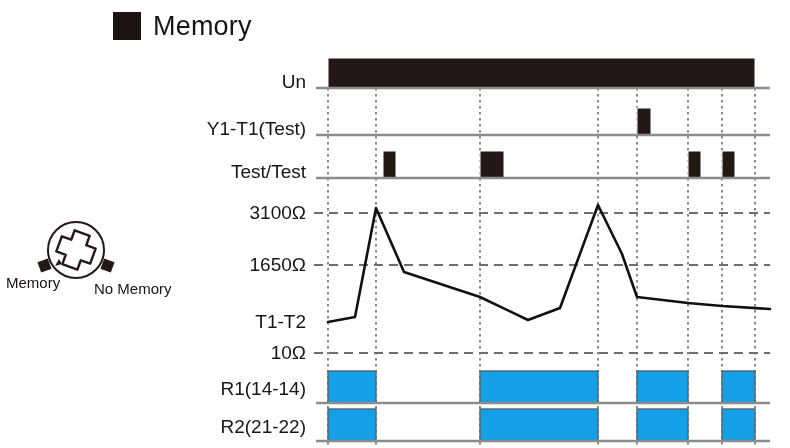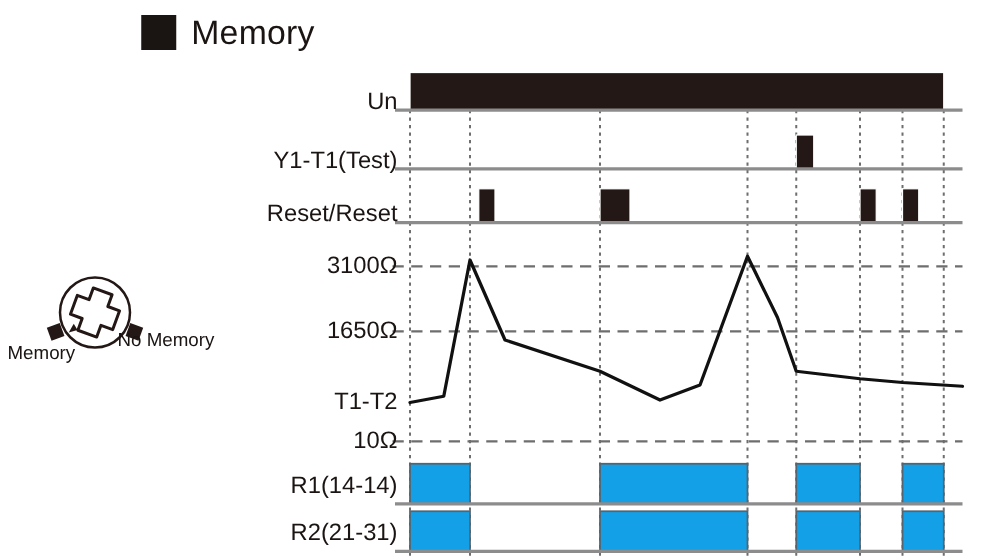--- a/index.html
+++ b/index.html
@@ -17,27 +17,27 @@
   
   .legend{position:absolute;left:113px;top:12px;display:flex;align-items:center;gap:12px;}
   .legend-swatch{width:28px;height:28px;background:#1a1412;display:block;}
   .legend-label{font-size:27px;line-height:27px;color:#1a1412;letter-spacing:.2px;}
 
   
   .knob-wrap{position:absolute;left:6px;top:220px;width:160px;height:85px;}
   .knob-svg{position:absolute;left:0;top:0;}
   .knob-txt{position:absolute;font-size:15px;line-height:16px;color:#1a1412;white-space:nowrap;}
   .knob-txt.left{left:0px;top:55px;}
-  .knob-txt.right{left:88px;top:45px;text-align:right;}
+  .knob-txt.right{left:88px;top:61px;text-align:right;}
   .row-label{
     position:absolute;right:0;width:0;
     font-size:19px;line-height:20px;color:#1a1412;
     white-space:nowrap;text-align:right;
   }
-  .rl-inner{position:absolute;right:0;top:0;transform:translateY(-50%);white-space:nowrap;}
+  .rl-inner{position:absolute;right:12px;top:0;transform:translateY(-50%);white-space:nowrap;}
   svg.plot{position:absolute;left:0;top:0;}
 </style>
 </head>
 <body>
 
 <div id="root">
 
   <div class="legend">
     <span class="legend-swatch"></span>
     <span class="legend-label">Memory</span>
@@ -102,35 +102,35 @@
   </svg>
 
   <div id="label-layer">
       <div class="row-label" style="left: 0px; top: 82px; width: 318px;">
         <span class="rl-inner">Un</span>
       </div>
       <div class="row-label" style="left: 0px; top: 129px; width: 318px;">
         <span class="rl-inner">Y1-T1(Test)</span>
       </div>
       <div class="row-label" style="left: 0px; top: 172px; width: 318px;">
-        <span class="rl-inner">Reset/Reset</span>
+        <span class="rl-inner">Test/Test</span>
       </div>
       <div class="row-label" style="left: 0px; top: 213px; width: 318px;">
         <span class="rl-inner">3100Ω</span>
       </div>
       <div class="row-label" style="left: 0px; top: 265px; width: 318px;">
         <span class="rl-inner">1650Ω</span>
       </div>
       <div class="row-label" style="left: 0px; top: 353px; width: 318px;">
         <span class="rl-inner">10Ω</span>
       </div>
       <div class="row-label" style="left: 0px; top: 322px; width: 318px;">
         <span class="rl-inner">T1-T2</span>
       </div>
       <div class="row-label" style="left: 0px; top: 389px; width: 318px;">
         <span class="rl-inner">R1(14-14)</span>
       </div>
       <div class="row-label" style="left: 0px; top: 427px; width: 318px;">
-        <span class="rl-inner">R2(21-31)</span>
+        <span class="rl-inner">R2(21-22)</span>
       </div>
     </div>
 
 </div>
 
 </body></html>

